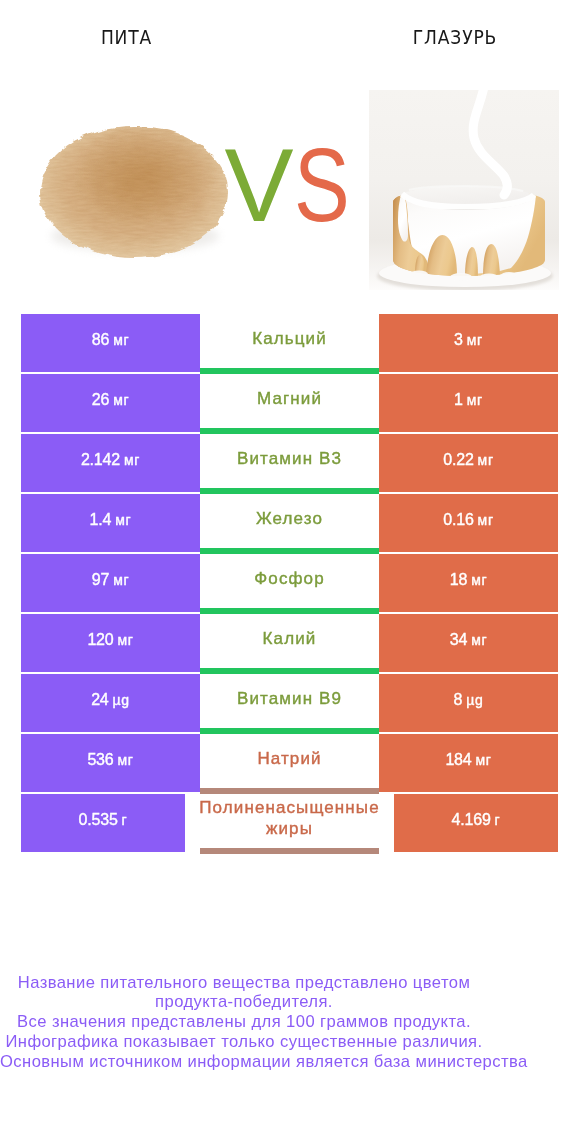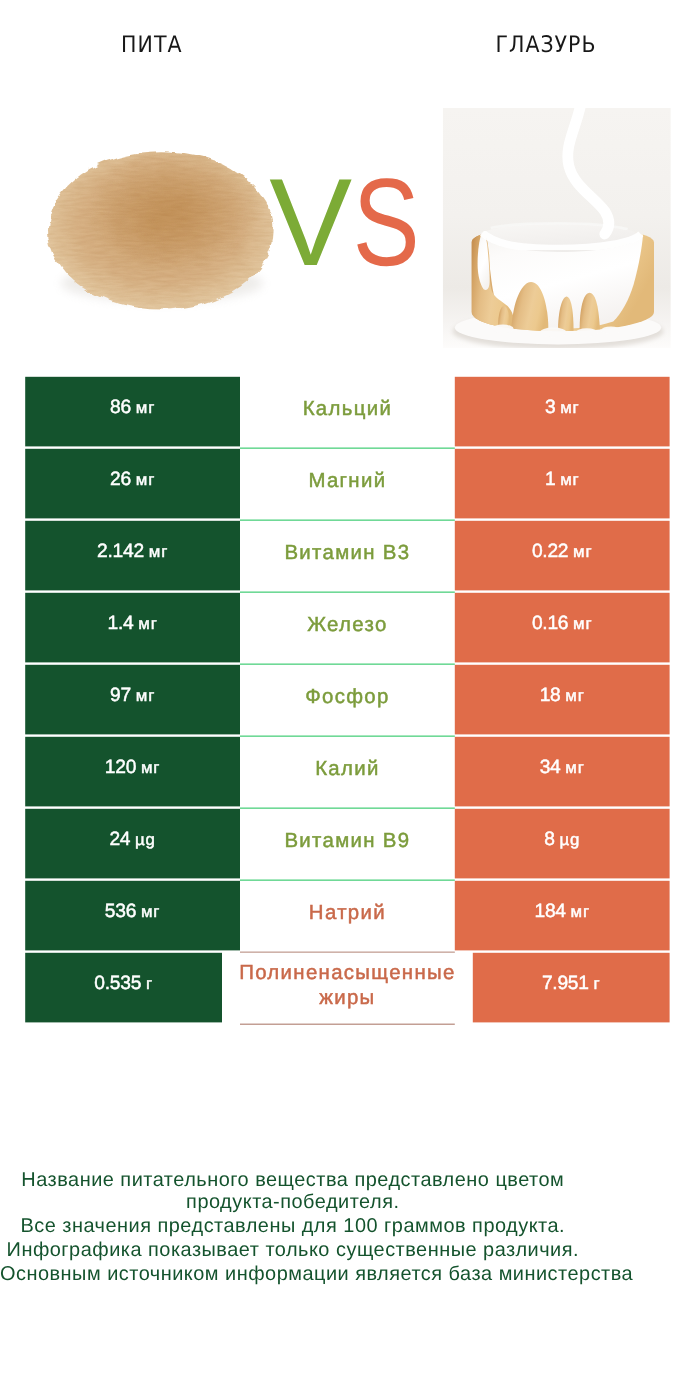--- a/index.html
+++ b/index.html
@@ -32,39 +32,39 @@
   .photo-left{position:absolute;left:33px;top:56px;width:200px;height:146px;}
   .photo-right{position:absolute;left:369px;top:26px;width:190px;height:200px;}
 
   
   .table{position:absolute;left:21px;top:314px;width:537px;}
   .row{position:relative;height:58px;margin-bottom:2px;display:flex;}
   .row:last-child{margin-bottom:0;gap:15px;}
   .cell{width:179px;height:58px;box-sizing:border-box;
         display:flex;align-items:center;justify-content:center;
         padding-bottom:6px;}
-  .cell.left{background:#14532d;color:#ffffff;}
+  .cell.left{background:#8b5cf6;color:#ffffff;}
   .cell.right{background:#e06c49;color:#ffffff;}
-  .cell.mid{background:#ffffff;border-bottom:1px solid #22c55e;
+  .cell.mid{background:#ffffff;border-bottom:6px solid #22c55e;
             position:relative;z-index:0;height:60px;margin-bottom:-2px;}
   .val{white-space:nowrap;font-weight:400;-webkit-text-stroke:0.4px #fff;}
   .num{font-size:16px;letter-spacing:-0.2px;}
   .unit{font-size:14px;letter-spacing:0.7px;margin-left:4px;}
   .nutri{font-size:17px;font-weight:400;text-align:center;line-height:21px;
          letter-spacing:1.1px;white-space:nowrap;}
   .mid.green .nutri{color:#7c9c3c;-webkit-text-stroke:0.4px #7c9c3c;}
   .mid.orange{border-bottom-color:#b5887a;}
   .mid.orange .nutri{color:#c9694a;-webkit-text-stroke:0.4px #c9694a;}
   .cell.left, .cell.right{position:relative;z-index:2;}
   .cell.mid{overflow:visible;}
   .nutri.wrap{white-space:normal;width:197px;}
 
   
   .footer{position:absolute;left:0;top:972.5px;width:488px;text-align:center;
-          font-size:16.6px;line-height:19.8px;color:#14532d;letter-spacing:0.42px;}
+          font-size:16.6px;line-height:19.8px;color:#8b5cf6;letter-spacing:0.42px;}
   .footer div{white-space:nowrap;}
 </style>
 </head>
 <body>
 
 <div class="page">
 
   <div class="titles">
     <div class="title left">ПИТА</div>
     <div class="title right">ГЛАЗУРЬ</div>
@@ -278,21 +278,21 @@
         </div>
       </div>
       <div class="row">
         <div class="cell left">
           <span class="val"><span class="num">0.535</span><span class="unit">г</span></span>
         </div>
         <div class="cell mid orange">
           <span class="nutri wrap">Полиненасыщенные жиры</span>
         </div>
         <div class="cell right">
-          <span class="val"><span class="num">7.951</span><span class="unit">г</span></span>
+          <span class="val"><span class="num">4.169</span><span class="unit">г</span></span>
         </div>
       </div>
     </div>
 
   <div class="footer" id="footer">
       <div>Название питательного вещества представлено цветом</div>
       <div>продукта-победителя.</div>
       <div>Все значения представлены для 100 граммов продукта.</div>
       <div>Инфографика показывает только существенные различия.</div>
       <div>Основным источником информации является база министерства</div>

